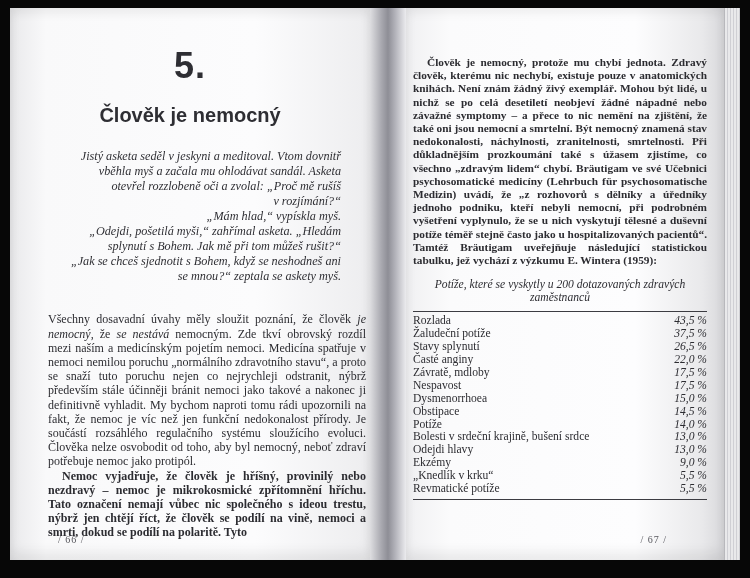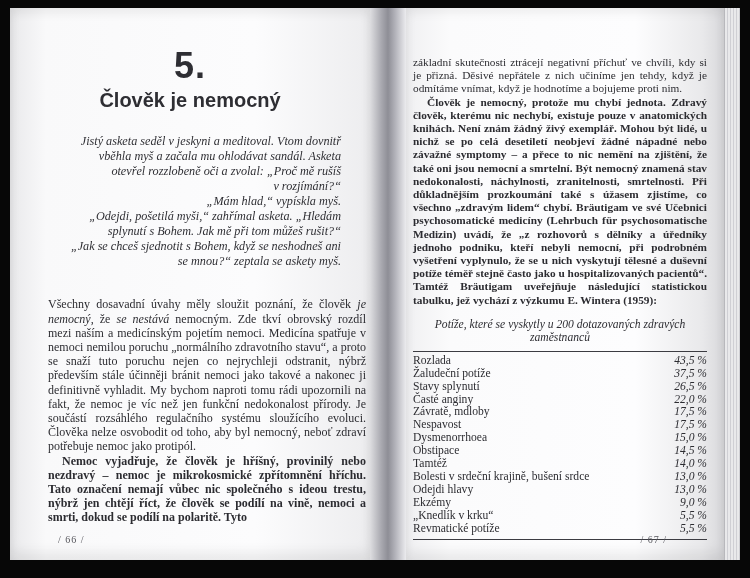--- a/index.html
+++ b/index.html
@@ -27,21 +27,21 @@
     width:15px; border-left:1px solid #b8b8bc;
     background:repeating-linear-gradient(90deg,#e9e9eb 0 2px,#cfcfd4 2px 3px);
   }
   .chapter-number {
     font-family:"Liberation Sans", sans-serif; font-weight:bold;
     font-size:36px; line-height:1.12; letter-spacing:1px;
     text-align:center; color:#2e2e33; margin:38px 0 0 0;
   }
   .chapter-title {
     font-family:"Liberation Sans", sans-serif; font-weight:bold;
-    font-size:20px; line-height:1.15; text-align:center; color:#2e2e33; margin-top:3px;
+    font-size:20px; line-height:1.15; text-align:center; color:#2e2e33; margin-top:18px;
   }
   .epigraph {
     margin:22px auto 0 auto; width:302px; text-align:right;
     font-style:italic; font-size:12.2px; line-height:15px; color:#2f2f34;
   }
   .body-left {
     margin:28px 4px 0 38px; width:318px;
     font-size:12px; line-height:14.2px; text-align:justify; color:#2c2c31;
   }
   .body-left p, .body-right p { margin:0; }
@@ -93,21 +93,20 @@
       <p class="indent">Nemoc vyjadřuje, že člověk je hříšný, provinilý nebo nezdravý – nemoc je mikrokosmické zpřítomnění hříchu. Tato označení nemají vůbec nic společného s ideou trestu, nýbrž jen chtějí říct, že člověk se podílí na vině, nemoci a smrti, dokud se podílí na polaritě. Tyto</p>
     </div>
 
     <div class="page-num pn-left">/ 66 /</div>
   </div>
 
   <div class="gutter"></div>
 
   <div class="page-right">
     <div class="body-right">
-      <p>základní skutečnosti ztrácejí negativní příchuť ve chvíli, kdy si je přizná. Děsivé nepřátele z nich učiníme jen tehdy, když je odmítáme vnímat, když je hodnotíme a bojujeme proti nim.</p>
       <p class="indent">Člověk je nemocný, protože mu chybí jednota. Zdravý člověk, kterému nic nechybí, existuje pouze v anatomických knihách. Není znám žádný živý exemplář. Mohou být lidé, u nichž se po celá desetiletí neobjeví žádné nápadné nebo závažné symptomy – a přece to nic nemění na zjištění, že také oni jsou nemocní a smrtelní. Být nemocný znamená stav nedokonalosti, náchylnosti, zranitelnosti, smrtelnosti. Při důkladnějším prozkoumání také s úžasem zjistíme, co všechno „zdravým lidem“ chybí. Bräutigam ve své Učebnici psychosomatické medicíny (Lehrbuch für psychosomatische Medizin) uvádí, že „z rozhovorů s dělníky a úředníky jednoho podniku, kteří nebyli nemocní, při podrobném vyšetření vyplynulo, že se u nich vyskytují tělesné a duševní potíže téměř stejně často jako u hospitalizovaných pacientů“. Tamtéž Bräutigam uveřejňuje následující statistickou tabulku, jež vychází z výzkumu E. Wintera (1959):</p>
     </div>
 
     <div class="table-caption">Potíže, které se vyskytly u 200 dotazovaných zdravých zaměstnanců</div>
 
     <div class="stat-table">
       <div class="stat-row">
         <span class="stat-label">Rozlada</span>
         <span class="stat-value">43,5 %</span>
       </div>
@@ -133,21 +132,21 @@
       </div>
       <div class="stat-row">
         <span class="stat-label">Dysmenorrhoea</span>
         <span class="stat-value">15,0 %</span>
       </div>
       <div class="stat-row">
         <span class="stat-label">Obstipace</span>
         <span class="stat-value">14,5 %</span>
       </div>
       <div class="stat-row">
-        <span class="stat-label">Tamtéž</span>
+        <span class="stat-label">Potíže</span>
         <span class="stat-value">14,0 %</span>
       </div>
       <div class="stat-row">
         <span class="stat-label">Bolesti v srdeční krajině, bušení srdce</span>
         <span class="stat-value">13,0 %</span>
       </div>
       <div class="stat-row">
         <span class="stat-label">Odejdi hlavy</span>
         <span class="stat-value">13,0 %</span>
       </div>

